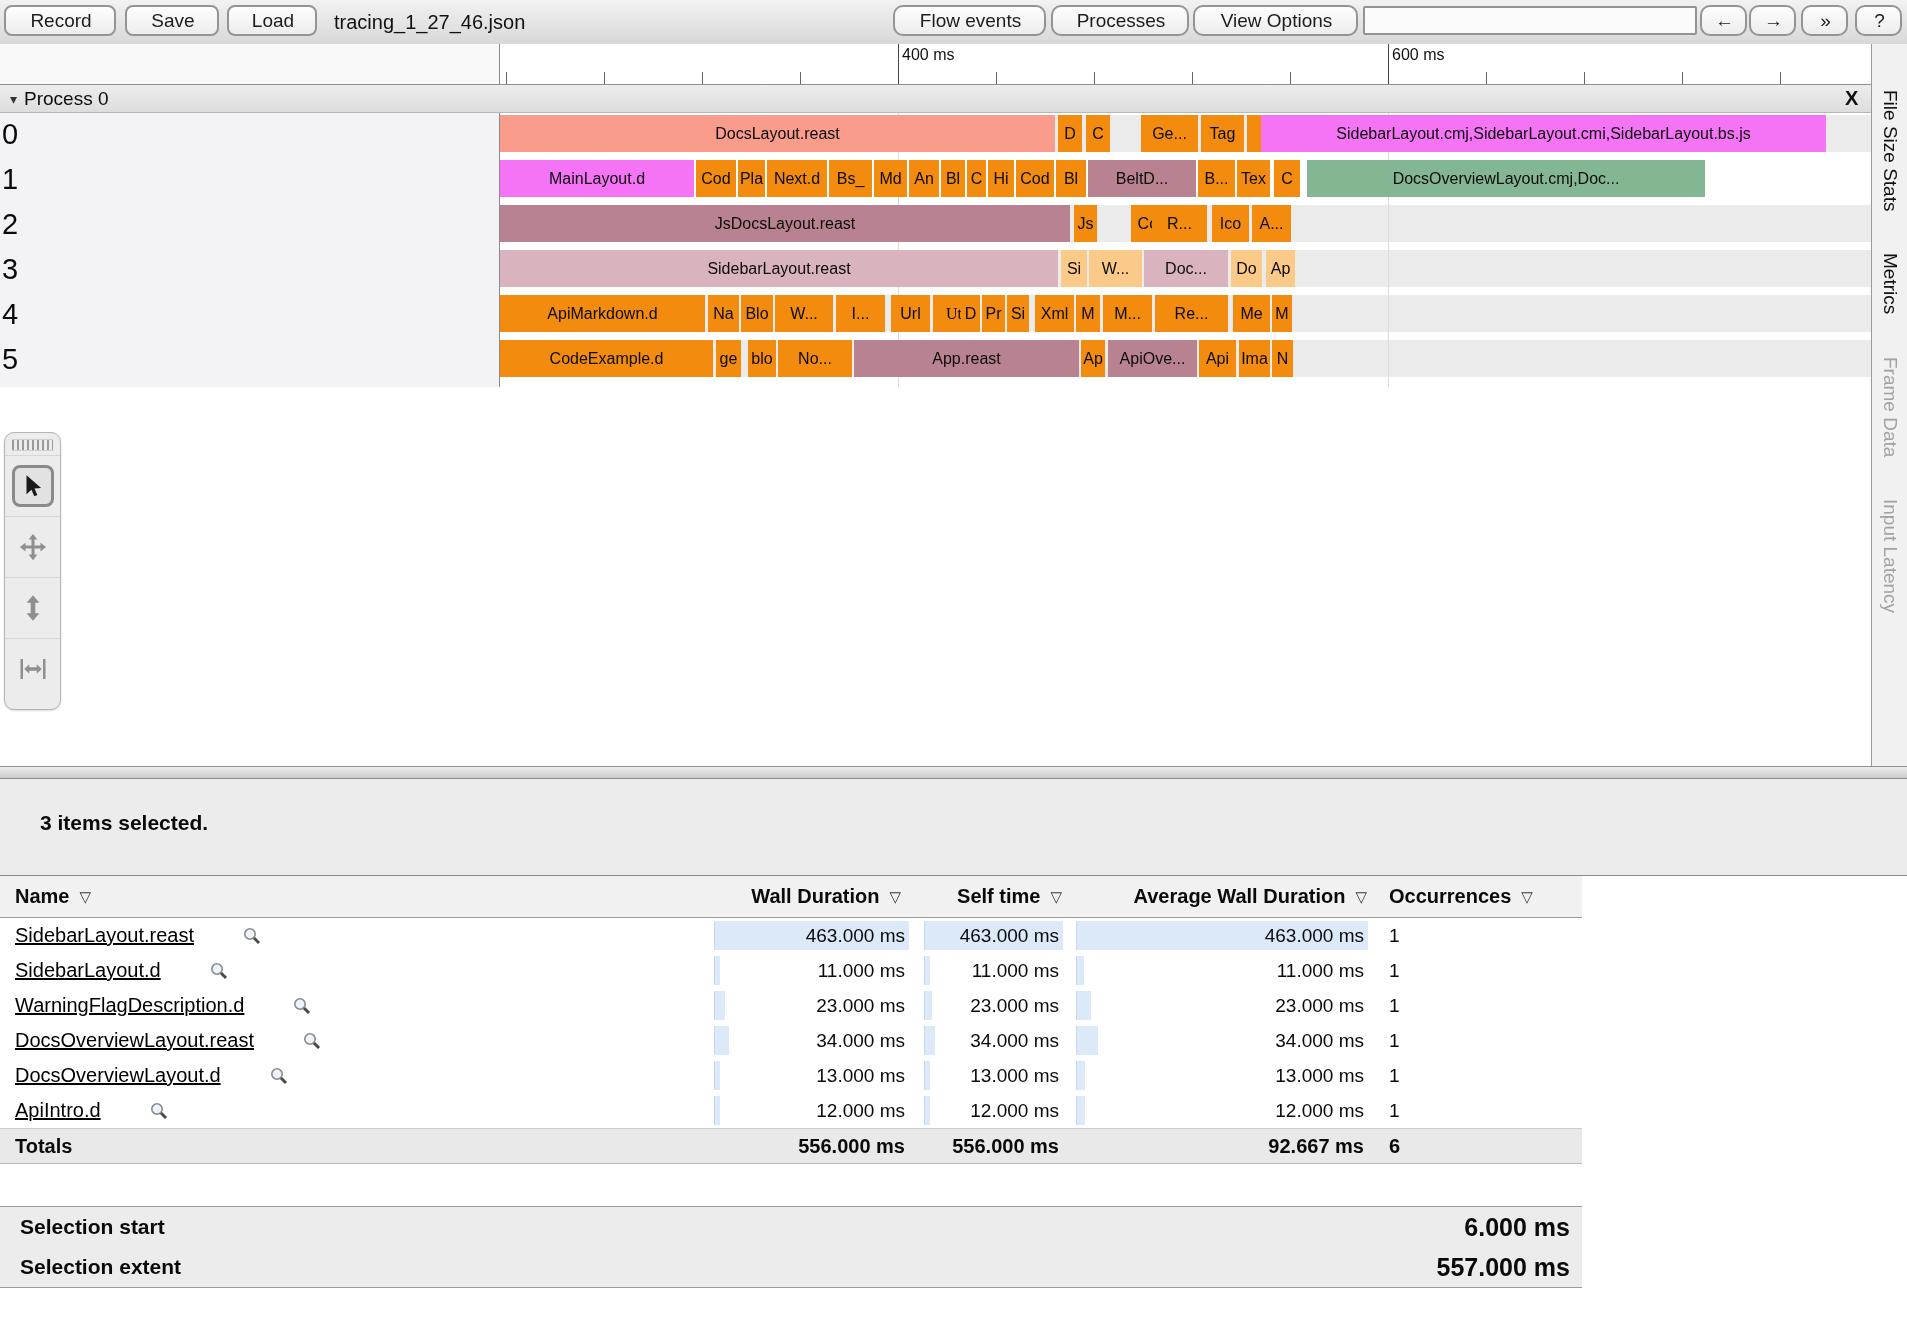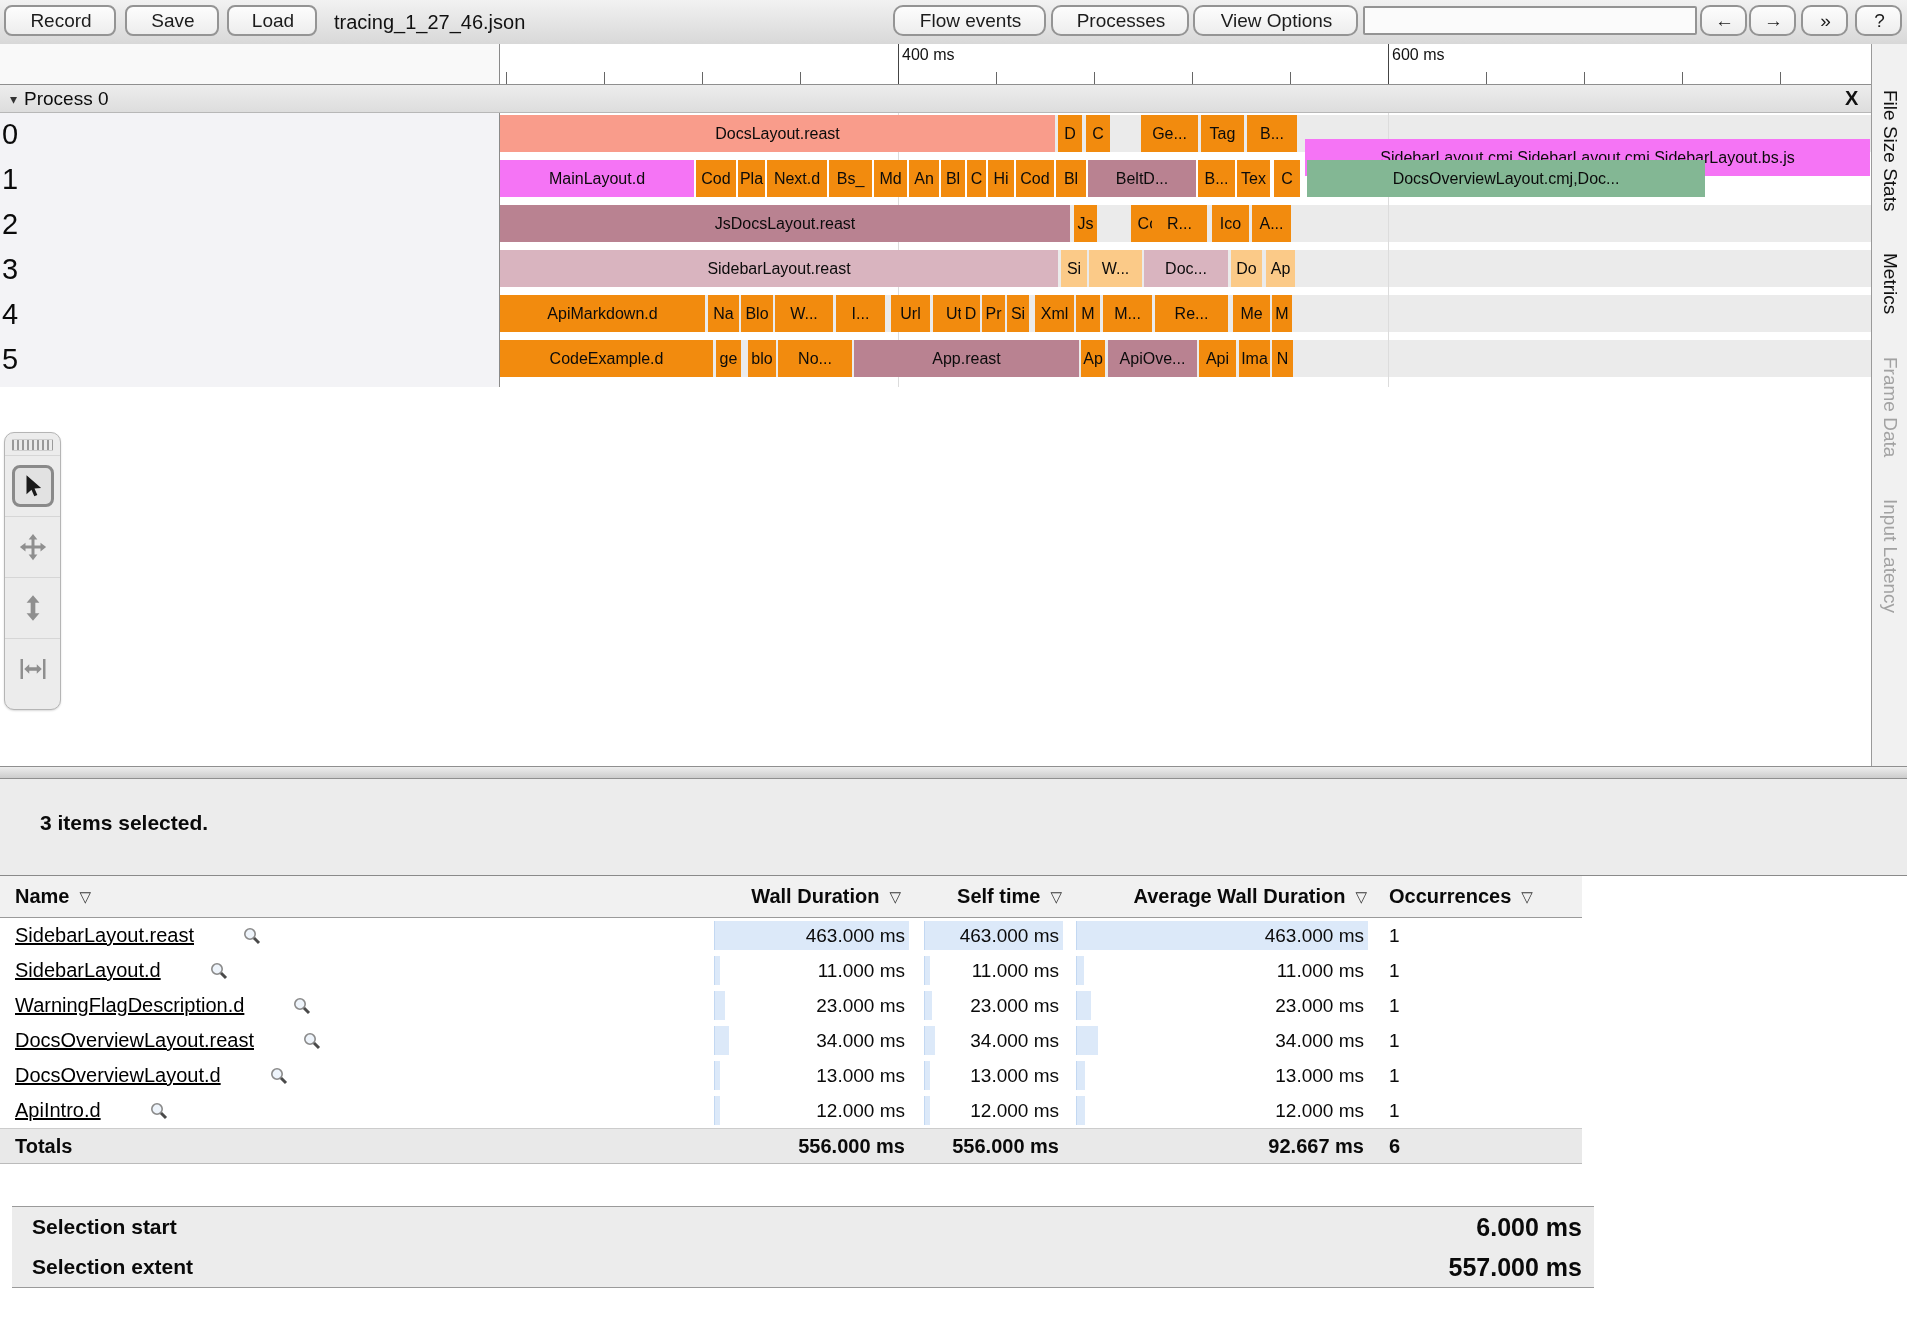--- a/index.html
+++ b/index.html
@@ -79,21 +79,21 @@
   .name-cell{position:absolute;left:15px;top:0;height:35px;display:flex;align-items:center;gap:48px;}
   .name-link{font-size:20px;color:#000;text-decoration:underline;cursor:pointer;}
   .val-cell{position:absolute;top:0;height:35px;box-sizing:border-box;}
   .val-bar{position:absolute;left:0;top:3px;bottom:3px;background:#dce9f9;border-left:1px solid #c3d8f2;}
   .val-text{position:absolute;right:3px;top:0;height:35px;line-height:35px;font-size:19px;color:#0a0a0a;}
   .occ-text{position:absolute;left:1389px;top:0;height:35px;line-height:35px;font-size:19px;color:#0a0a0a;}
   #totals-row{position:absolute;left:0;top:1128px;width:1582px;height:36px;background:#e9e9e9;
     border-top:1px solid #cccccc;border-bottom:1px solid #bbbbbb;box-sizing:border-box;font-weight:bold;}
   #totals-row .cell{position:absolute;top:0;height:34px;line-height:34px;font-size:20px;color:#0a0a0a;}
   #selection-panel{position:absolute;left:0;top:1206px;width:1582px;height:82px;background:#ececec;
-    border-top:1px solid #9a9a9a;border-bottom:1px solid #9a9a9a;box-sizing:border-box;margin-left:12px;}
+    border-top:1px solid #9a9a9a;border-bottom:1px solid #9a9a9a;box-sizing:border-box;}
   .sel-row{position:relative;height:40px;}
   .sel-label{position:absolute;left:20px;top:0;height:40px;line-height:40px;font-size:21px;font-weight:bold;color:#0a0a0a;}
   .sel-value{position:absolute;right:12px;top:0;height:40px;line-height:40px;font-size:25px;font-weight:bold;color:#0a0a0a;}
   .mag-icon{display:inline-flex;cursor:pointer;}
 </style>
 </head>
 <body>
 
 <div id="toolbar">
   <button class="tb-btn tb-round" style="left:4px;width:112px;">Record</button>
@@ -154,21 +154,21 @@
     <div class="row-stripe" style="top: 182px;"></div>
     <div class="row-stripe" style="top: 227px;"></div>
     <div class="gridline" style="left: 398px;"></div>
     <div class="gridline" style="left: 888px;"></div>
     <div class="slice" style="left: 0px; width: 555px; top: 2px; background: rgb(249, 156, 139);">DocsLayout.reast</div>
     <div class="slice" style="left: 558px; width: 24px; top: 2px; background: rgb(242, 139, 14);">D</div>
     <div class="slice" style="left: 586px; width: 24px; top: 2px; background: rgb(242, 139, 14);">C</div>
     <div class="slice" style="left: 641px; width: 57px; top: 2px; background: rgb(242, 139, 14);">Ge...</div>
     <div class="slice" style="left: 701px; width: 43px; top: 2px; background: rgb(242, 139, 14);">Tag</div>
     <div class="slice" style="left: 747px; width: 50px; top: 2px; background: rgb(242, 139, 14);">B...</div>
-    <div class="slice" style="left: 805px; width: 565px; top: 2px; background: rgb(245, 116, 245); margin-top: 24px;">SidebarLayout.cmj,SidebarLayout.cmi,SidebarLayout.bs.js</div>
+    <div class="slice" style="left: 761px; width: 565px; top: 2px; background: rgb(245, 116, 245);">SidebarLayout.cmj,SidebarLayout.cmi,SidebarLayout.bs.js</div>
     <div class="slice" style="left: 0px; width: 194px; top: 47px; background: rgb(245, 116, 245);">MainLayout.d</div>
     <div class="slice" style="left: 196px; width: 40px; top: 47px; background: rgb(242, 139, 14);">Cod</div>
     <div class="slice" style="left: 238px; width: 27px; top: 47px; background: rgb(242, 139, 14);">Pla</div>
     <div class="slice" style="left: 267px; width: 60px; top: 47px; background: rgb(242, 139, 14);">Next.d</div>
     <div class="slice" style="left: 329px; width: 43px; top: 47px; background: rgb(242, 139, 14);">Bs_</div>
     <div class="slice" style="left: 374px; width: 33px; top: 47px; background: rgb(242, 139, 14);">Md</div>
     <div class="slice" style="left: 409px; width: 30px; top: 47px; background: rgb(242, 139, 14);">An</div>
     <div class="slice" style="left: 441px; width: 24px; top: 47px; background: rgb(242, 139, 14);">Bl</div>
     <div class="slice" style="left: 467px; width: 19px; top: 47px; background: rgb(242, 139, 14);">C</div>
     <div class="slice" style="left: 488px; width: 26px; top: 47px; background: rgb(242, 139, 14);">Hi</div>
@@ -190,21 +190,21 @@
     <div class="slice" style="left: 589px; width: 53px; top: 137px; background: rgb(251, 202, 136);">W...</div>
     <div class="slice" style="left: 644px; width: 84px; top: 137px; background: rgb(217, 180, 191);">Doc...</div>
     <div class="slice" style="left: 731px; width: 31px; top: 137px; background: rgb(251, 202, 136);">Do</div>
     <div class="slice" style="left: 766px; width: 29px; top: 137px; background: rgb(251, 202, 136);">Ap</div>
     <div class="slice" style="left: 0px; width: 205px; top: 182px; background: rgb(242, 139, 14);">ApiMarkdown.d</div>
     <div class="slice" style="left: 208px; width: 31px; top: 182px; background: rgb(242, 139, 14);">Na</div>
     <div class="slice" style="left: 241px; width: 32px; top: 182px; background: rgb(242, 139, 14);">Blo</div>
     <div class="slice" style="left: 275px; width: 58px; top: 182px; background: rgb(242, 139, 14);">W...</div>
     <div class="slice" style="left: 336px; width: 49px; top: 182px; background: rgb(242, 139, 14);">I...</div>
     <div class="slice" style="left: 391px; width: 39px; top: 182px; background: rgb(242, 139, 14);">Url</div>
-    <div class="slice" style="left: 433px; width: 42px; top: 182px; background: rgb(242, 139, 14);">Ut</div>
+    <div class="slice" style="left: 433px; width: 42px; top: 182px; background: rgb(242, 139, 14); font-family: Liberation Serif, serif;">Ut</div>
     <div class="slice" style="left: 461px; width: 19px; top: 182px; background: rgb(242, 139, 14);">D</div>
     <div class="slice" style="left: 482px; width: 23px; top: 182px; background: rgb(242, 139, 14);">Pr</div>
     <div class="slice" style="left: 507px; width: 22px; top: 182px; background: rgb(242, 139, 14);">Si</div>
     <div class="slice" style="left: 535px; width: 39px; top: 182px; background: rgb(242, 139, 14);">Xml</div>
     <div class="slice" style="left: 576px; width: 24px; top: 182px; background: rgb(242, 139, 14);">M</div>
     <div class="slice" style="left: 603px; width: 49px; top: 182px; background: rgb(242, 139, 14);">M...</div>
     <div class="slice" style="left: 655px; width: 73px; top: 182px; background: rgb(242, 139, 14);">Re...</div>
     <div class="slice" style="left: 733px; width: 37px; top: 182px; background: rgb(242, 139, 14);">Me</div>
     <div class="slice" style="left: 772px; width: 20px; top: 182px; background: rgb(242, 139, 14);">M</div>
     <div class="slice" style="left: 0px; width: 213px; top: 227px; background: rgb(242, 139, 14);">CodeExample.d</div>

